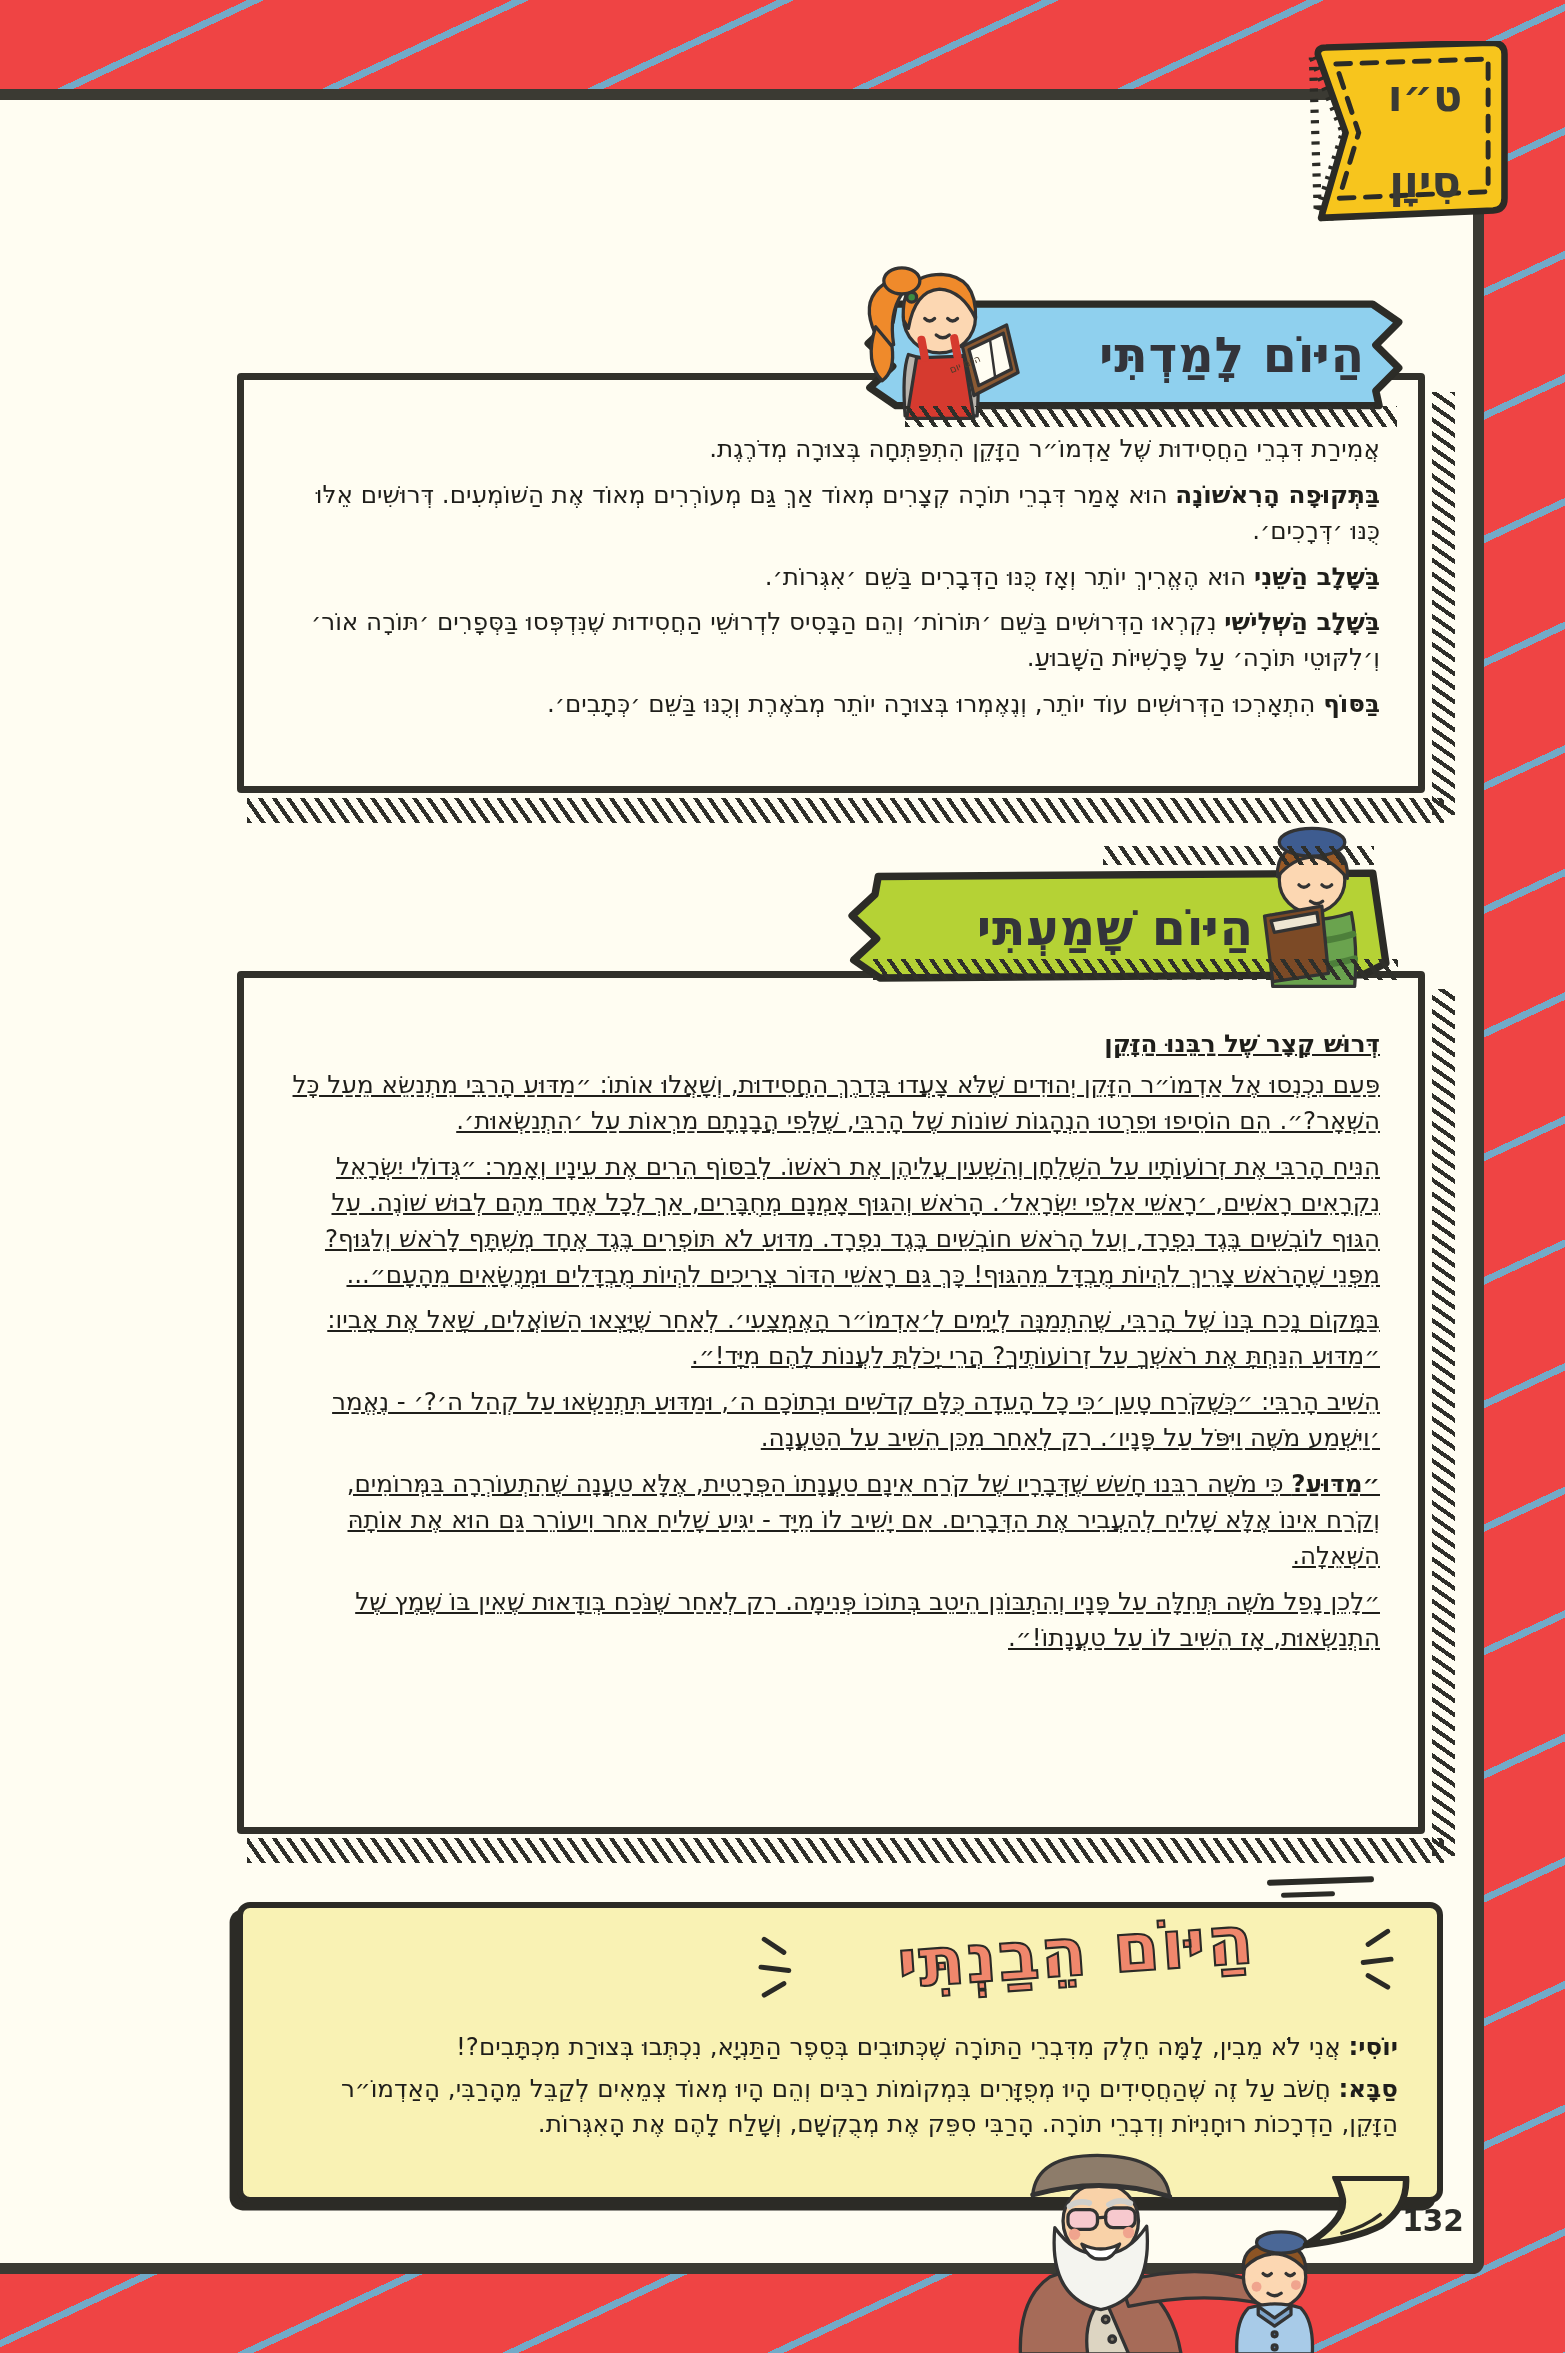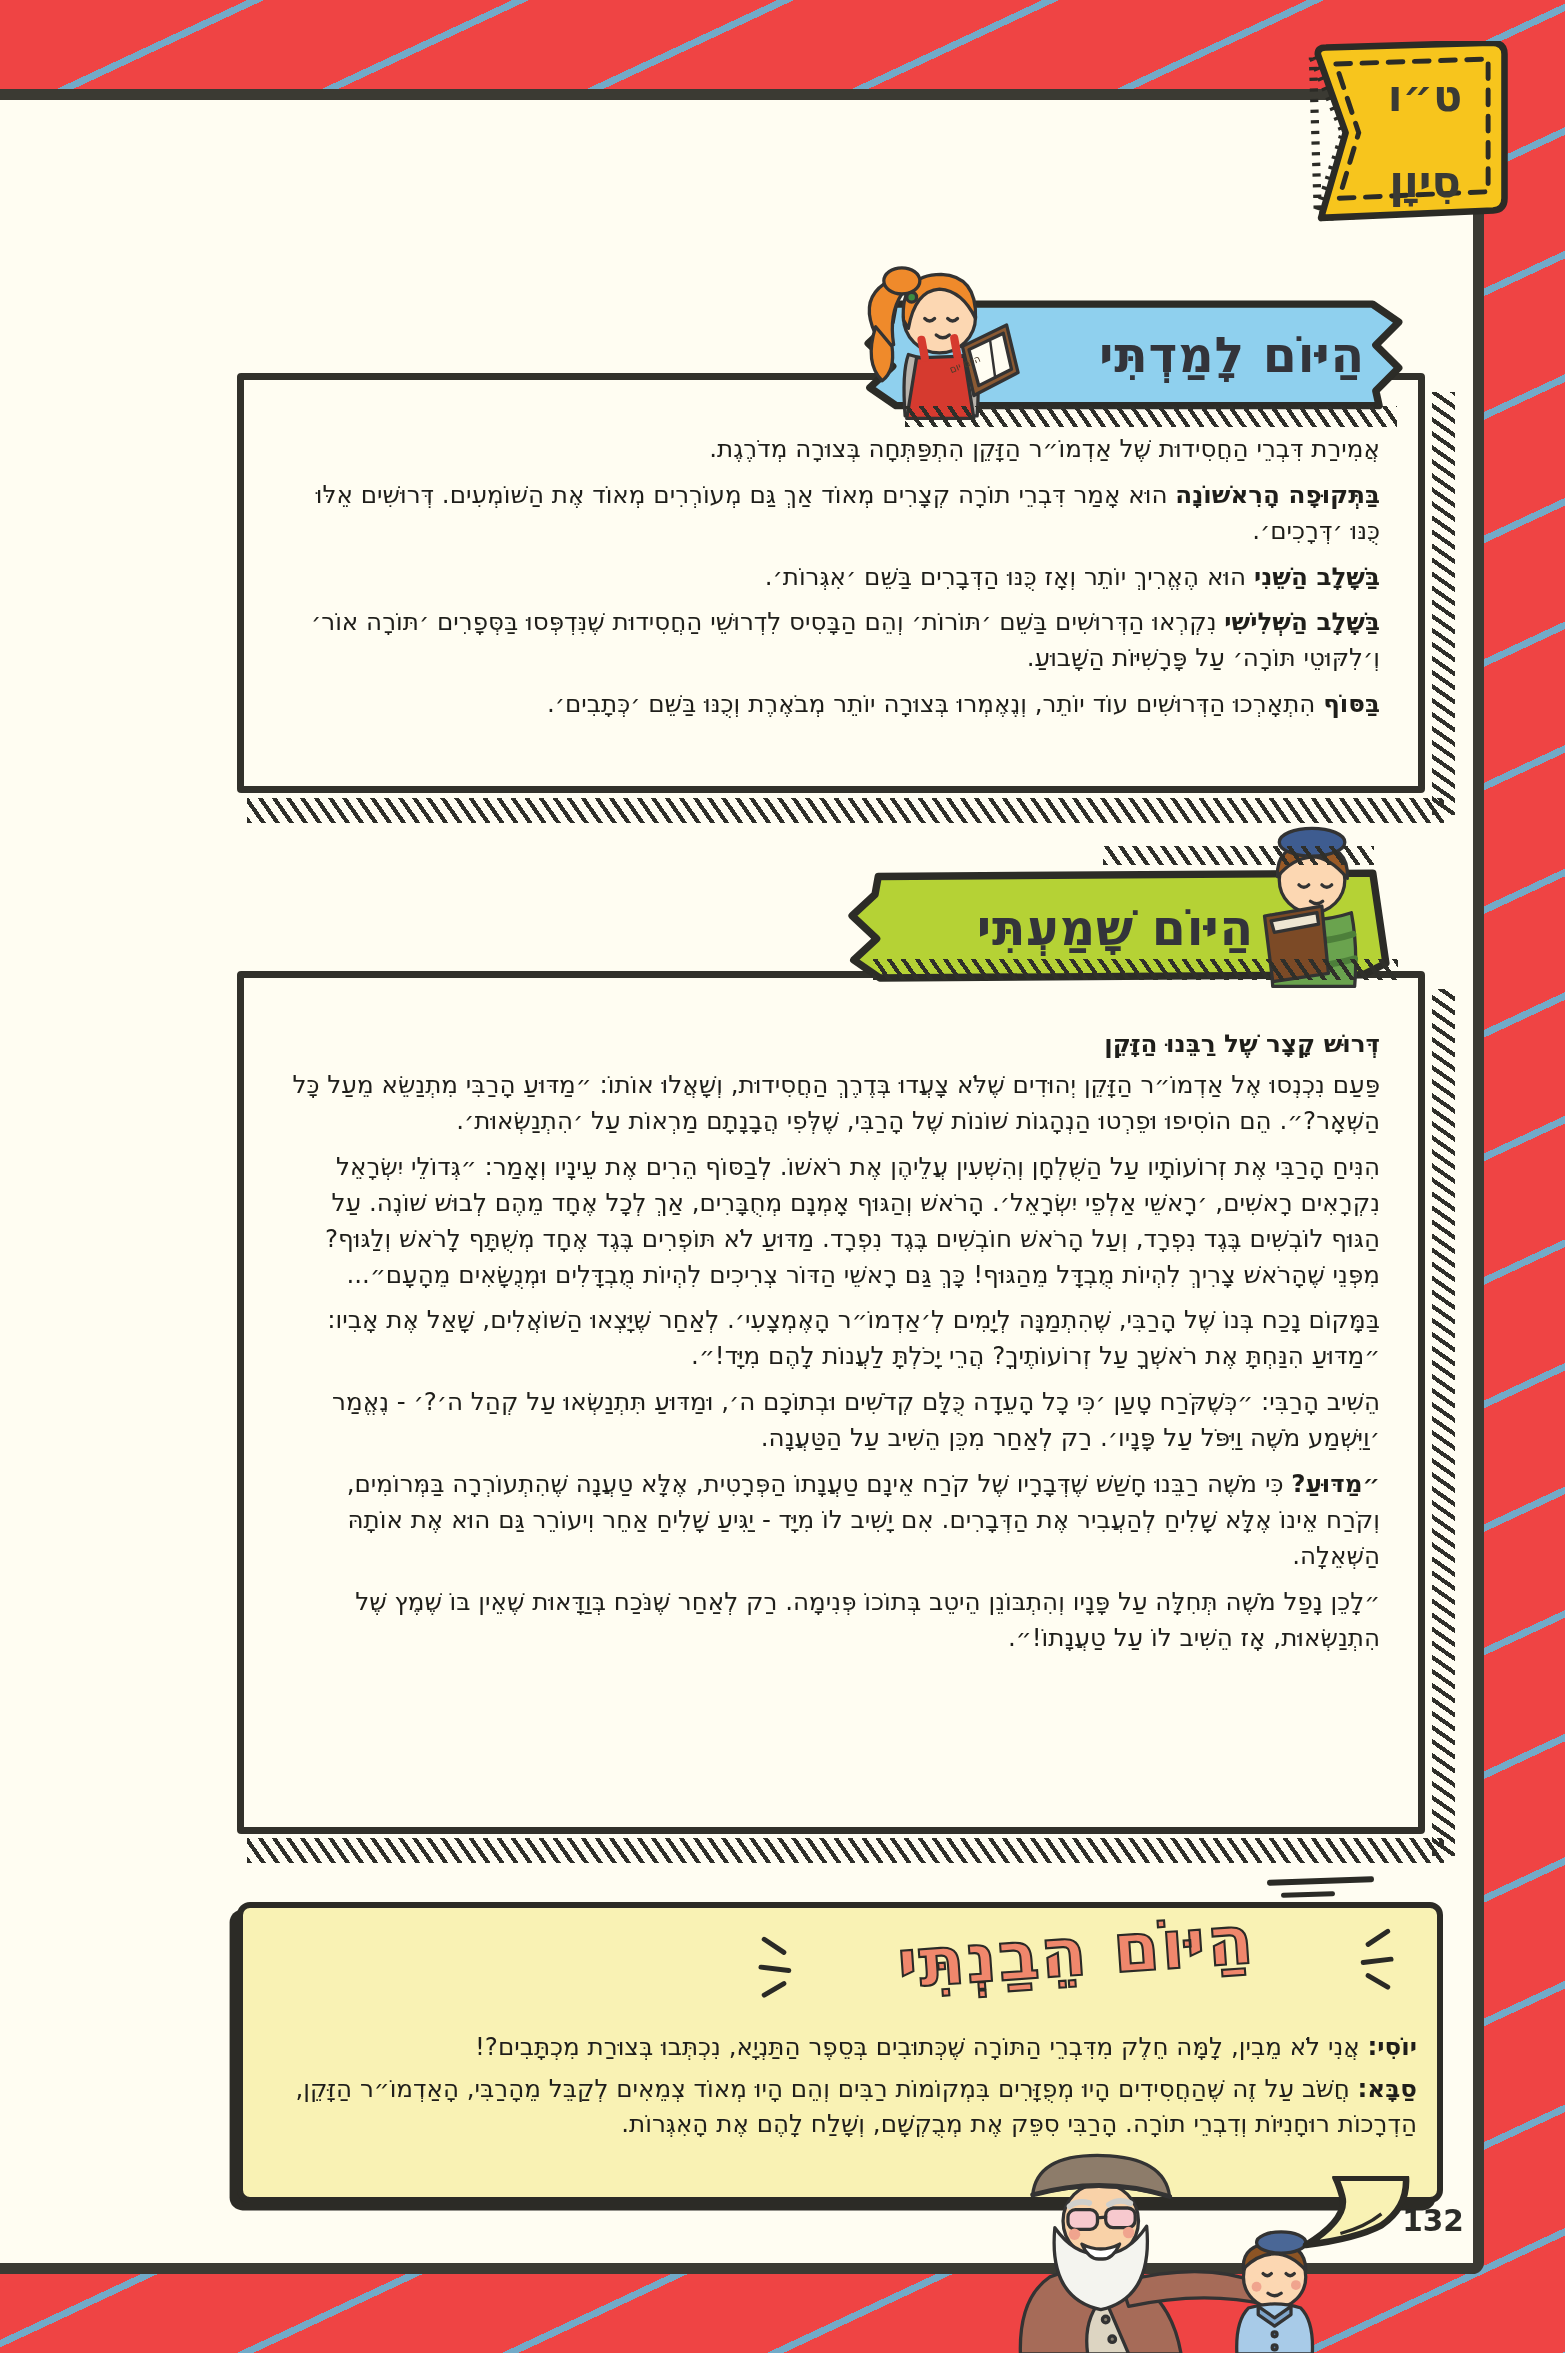--- a/index.html
+++ b/index.html
@@ -24,21 +24,21 @@
   .banner-group{position:absolute;z-index:3;}
   .banner-label{position:absolute;font-weight:bold;color:#33343a;letter-spacing:0.8px;
                 white-space:nowrap;}
   
   .ybox{position:absolute;left:238px;top:1902px;width:1194px;height:289px;
         background:#f9f2b4;border:6.6px solid #2c2b26;border-radius:13px;
         box-shadow:-7.4px 7.4px 0 #2c2b26;z-index:2;direction:rtl;color:#1f1e1a;}
   .ybox-title{position:absolute;top:4.9px;right:90px;width:542px;text-align:center;
         font-size:67px;font-weight:bold;color:#f0876c;-webkit-text-stroke:2.1px #2a2a26;
         transform:rotate(-4deg);letter-spacing:1.6px;}
-  .ydialog{position:absolute;top:121px;right:20px;left:37px;}
+  .ydialog{position:absolute;top:121px;right:39px;left:37px;}
   .ydialog p{margin:0 0 6.6px 0;font-size:24.6px;line-height:35px;}
   .dash-mark{position:absolute;background:#2b2b26;border-radius:2.5px;z-index:3;
              transform:rotate(-2deg);}
   .pagenum{position:absolute;left:1385px;top:2204px;width:98px;text-align:center;
            font-size:29.5px;font-weight:600;color:#2b2b28;z-index:3;direction:ltr;}
   svg{display:block;}
   .abs{position:absolute;}
 </style>
 </head>
 <body>
@@ -114,21 +114,21 @@
         <path d="M112,84 q6,6 12,0" fill="none"></path>
         <path d="M98,104 q8,6 15,0" fill="none"></path>
         <path d="M56,120 Q48,162 52,208 L152,208 Q156,160 148,118 Q100,134 56,120 Z" fill="#6aa34e"></path>
         <path d="M54,146 Q100,160 150,144 M52,176 Q100,190 152,174" stroke="#4d7f3a" stroke-width="8" fill="none"></path>
         <path d="M42,122 L112,110 L120,192 L52,202 Z" fill="#7c4a26"></path>
         <path d="M50,128 L106,118 L108,132 L54,142 Z" fill="#efe6d2"></path>
       </g>
     </svg>
   </div>
 
-  <div class="tbox" style="left:238px;top:971px;width:1188px;height:863px;padding:48px 38px 9px 41px;box-sizing:border-box;overflow:hidden;">
+  <div class="tbox" style="left:238px;top:971px;width:1188px;height:863px;padding:48px 38px 9px 41px;box-sizing:border-box;overflow:hidden;text-decoration:underline;">
     <p class="bp" style="font-weight:bold;margin-bottom:4.9px;">דְּרוּשׁ קָצָר שֶׁל רַבֵּנוּ הַזָּקֵן</p>
     <p class="bp"><span class="lead"></span><span>פַּעַם נִכְנְסוּ אֶל אַדְמוֹ״ר הַזָּקֵן יְהוּדִים שֶׁלֹּא צָעֲדוּ בְּדֶרֶךְ הַחֲסִידוּת, וְשָׁאֲלוּ אוֹתוֹ: ״מַדּוּעַ הָרַבִּי מִתְנַשֵּׂא מֵעַל כָּל הַשְּׁאָר?״. הֵם הוֹסִיפוּ וּפֵרְטוּ הַנְהָגוֹת שׁוֹנוֹת שֶׁל הָרַבִּי, שֶׁלְּפִי הֲבָנָתָם מַרְאוֹת עַל ׳הִתְנַשְּׂאוּת׳.</span></p>
     <p class="bp"><span class="lead"></span><span>הִנִּיחַ הָרַבִּי אֶת זְרוֹעוֹתָיו עַל הַשֻּׁלְחָן וְהִשְׁעִין עֲלֵיהֶן אֶת רֹאשׁוֹ. לְבַסּוֹף הֵרִים אֶת עֵינָיו וְאָמַר: ״גְּדוֹלֵי יִשְׂרָאֵל נִקְרָאִים רָאשִׁים, ׳רָאשֵׁי אַלְפֵי יִשְׂרָאֵל׳. הָרֹאשׁ וְהַגּוּף אָמְנָם מְחֻבָּרִים, אַךְ לְכָל אֶחָד מֵהֶם לְבוּשׁ שׁוֹנֶה. עַל הַגּוּף לוֹבְשִׁים בֶּגֶד נִפְרָד, וְעַל הָרֹאשׁ חוֹבְשִׁים בֶּגֶד נִפְרָד. מַדּוּעַ לֹא תּוֹפְרִים בֶּגֶד אֶחָד מְשֻׁתָּף לָרֹאשׁ וְלַגּוּף? מִפְּנֵי שֶׁהָרֹאשׁ צָרִיךְ לִהְיוֹת מֻבְדָּל מֵהַגּוּף! כָּךְ גַּם רָאשֵׁי הַדּוֹר צְרִיכִים לִהְיוֹת מֻבְדָּלִים וּמְנֻשָּׂאִים מֵהָעָם״...</span></p>
     <p class="bp"><span class="lead"></span><span>בַּמָּקוֹם נָכַח בְּנוֹ שֶׁל הָרַבִּי, שֶׁהִתְמַנָּה לְיָמִים לְ׳אַדְמוֹ״ר הָאֶמְצָעִי׳. לְאַחַר שֶׁיָּצְאוּ הַשּׁוֹאֲלִים, שָׁאַל אֶת אָבִיו: ״מַדּוּעַ הִנַּחְתָּ אֶת רֹאשְׁךָ עַל זְרוֹעוֹתֶיךָ? הֲרֵי יָכֹלְתָּ לַעֲנוֹת לָהֶם מִיָּד!״.</span></p>
     <p class="bp"><span class="lead"></span><span>הֵשִׁיב הָרַבִּי: ״כְּשֶׁקֹּרַח טָעַן ׳כִּי כָל הָעֵדָה כֻּלָּם קְדֹשִׁים וּבְתוֹכָם ה׳, וּמַדּוּעַ תִּתְנַשְּׂאוּ עַל קְהַל ה׳?׳ - נֶאֱמַר ׳וַיִּשְׁמַע מֹשֶׁה וַיִּפֹּל עַל פָּנָיו׳. רַק לְאַחַר מִכֵּן הֵשִׁיב עַל הַטַּעֲנָה.</span></p>
     <p class="bp"><span class="lead">״מַדּוּעַ?</span><span> כִּי מֹשֶׁה רַבֵּנוּ חָשַׁשׁ שֶׁדְּבָרָיו שֶׁל קֹרַח אֵינָם טַעֲנָתוֹ הַפְּרָטִית, אֶלָּא טַעֲנָה שֶׁהִתְעוֹרְרָה בַּמְּרוֹמִים, וְקֹרַח אֵינוֹ אֶלָּא שָׁלִיחַ לְהַעֲבִיר אֶת הַדְּבָרִים. אִם יָשִׁיב לוֹ מִיָּד - יַגִּיעַ שָׁלִיחַ אַחֵר וִיעוֹרֵר גַּם הוּא אֶת אוֹתָהּ הַשְּׁאֵלָה.</span></p>
     <p class="bp"><span class="lead"></span><span>״לָכֵן נָפַל מֹשֶׁה תְּחִלָּה עַל פָּנָיו וְהִתְבּוֹנֵן הֵיטֵב בְּתוֹכוֹ פְּנִימָה. רַק לְאַחַר שֶׁנֹּכַח בְּוַדָּאוּת שֶׁאֵין בּוֹ שֶׁמֶץ שֶׁל הִתְנַשְּׂאוּת, אָז הֵשִׁיב לוֹ עַל טַעֲנָתוֹ!״.</span></p>
   </div>
   <div class="hatch hatch-v" style="left:1433px;top:989px;width:23px;height:867px;"></div>
   <div class="hatch" style="left:248px;top:1838px;width:1197px;height:24.6px;"></div>

